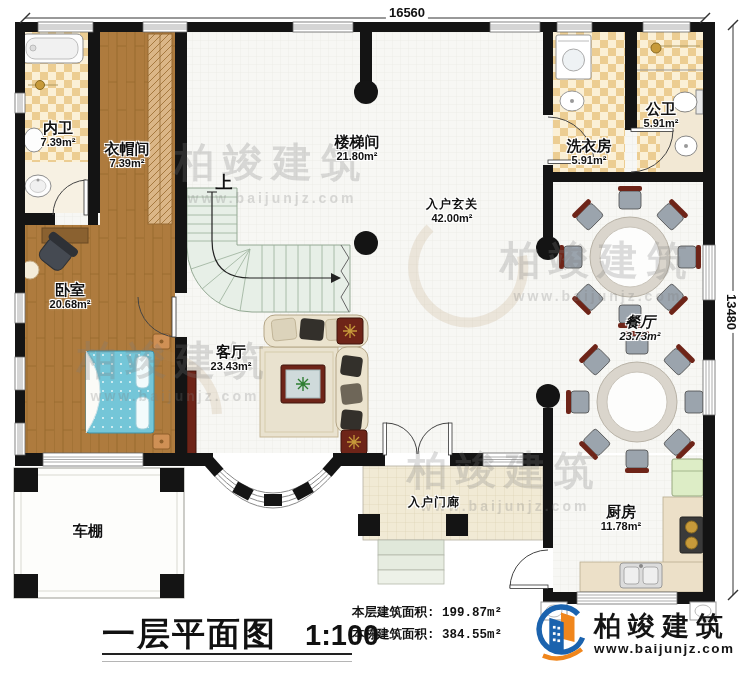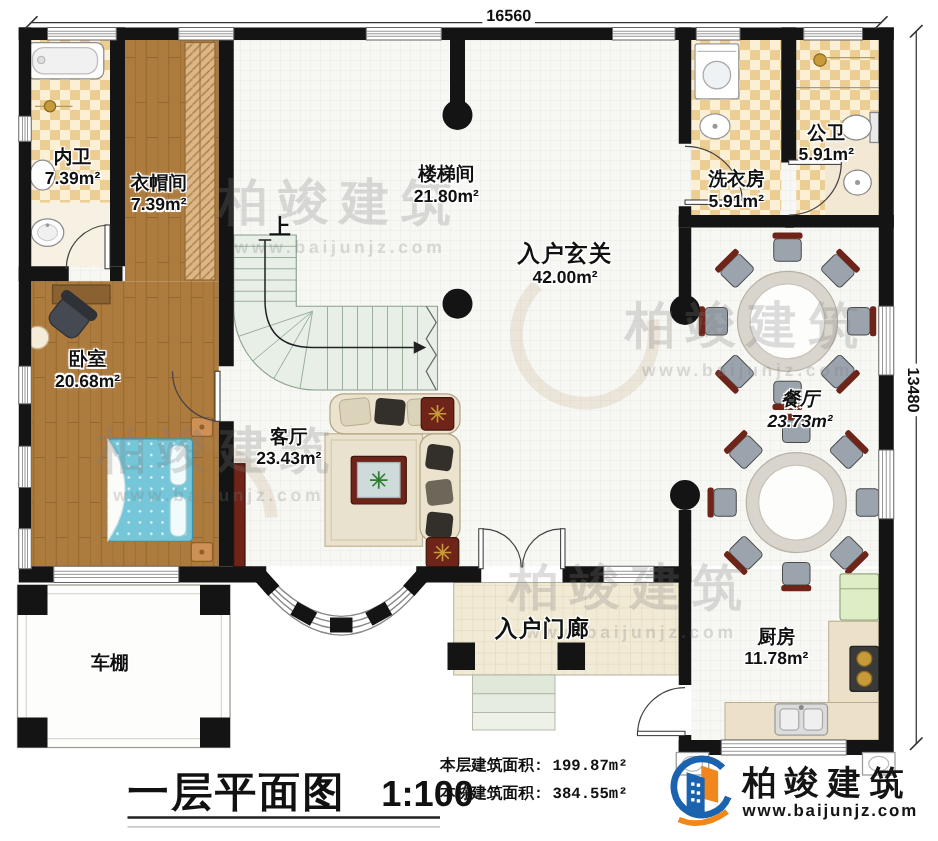--- a/index.html
+++ b/index.html
@@ -3,22 +3,22 @@
 <meta charset="utf-8">
 <style>
   html,body{margin:0;padding:0;background:#fff;}
   #stage{position:relative;width:750px;height:673px;background:#fff;overflow:hidden;
          font-family:"Liberation Sans","DejaVu Sans",sans-serif;}
   #plansvg{position:absolute;left:0;top:0;}
   .rm{position:absolute;transform:translate(-50%,-50%);text-align:center;color:#111;
       font-weight:700;white-space:nowrap;line-height:1.15;z-index:3;
       text-shadow:-1px -1px 0 #fff,1px -1px 0 #fff,-1px 1px 0 #fff,1px 1px 0 #fff,0 0 3px #fff;}
   .rm .n{display:block;font-size:15px;}
-  .rm .a{display:block;font-size:14px;}
-  .rm.big .n{font-size:18px;letter-spacing:1px;}
+  .rm .a{display:block;font-size:11px;}
+  .rm.big .n{font-size:12px;letter-spacing:1px;}
   .up{position:absolute;transform:translate(-50%,-50%);font-size:17px;font-weight:700;color:#111;z-index:3;
       text-shadow:0 0 3px #fff;}
   .dim{position:absolute;font-weight:700;font-size:13px;color:#111;background:#fff;
        padding:0 3px;z-index:3;white-space:nowrap;}
   .dim.top{left:375px;top:12px;transform:translate(-50%,-50%);margin-left:32px;}
   .dim.right{left:731px;top:312px;transform:translate(-50%,-50%) rotate(90deg);}
   .wm{position:absolute;transform:translate(-50%,-50%);text-align:center;z-index:2;
       color:rgba(125,125,125,0.26);font-weight:700;pointer-events:none;}
   .wm .t{display:block;font-size:40px;letter-spacing:9px;white-space:nowrap;}
   .wm .u{display:block;font-size:14px;letter-spacing:3px;white-space:nowrap;}

